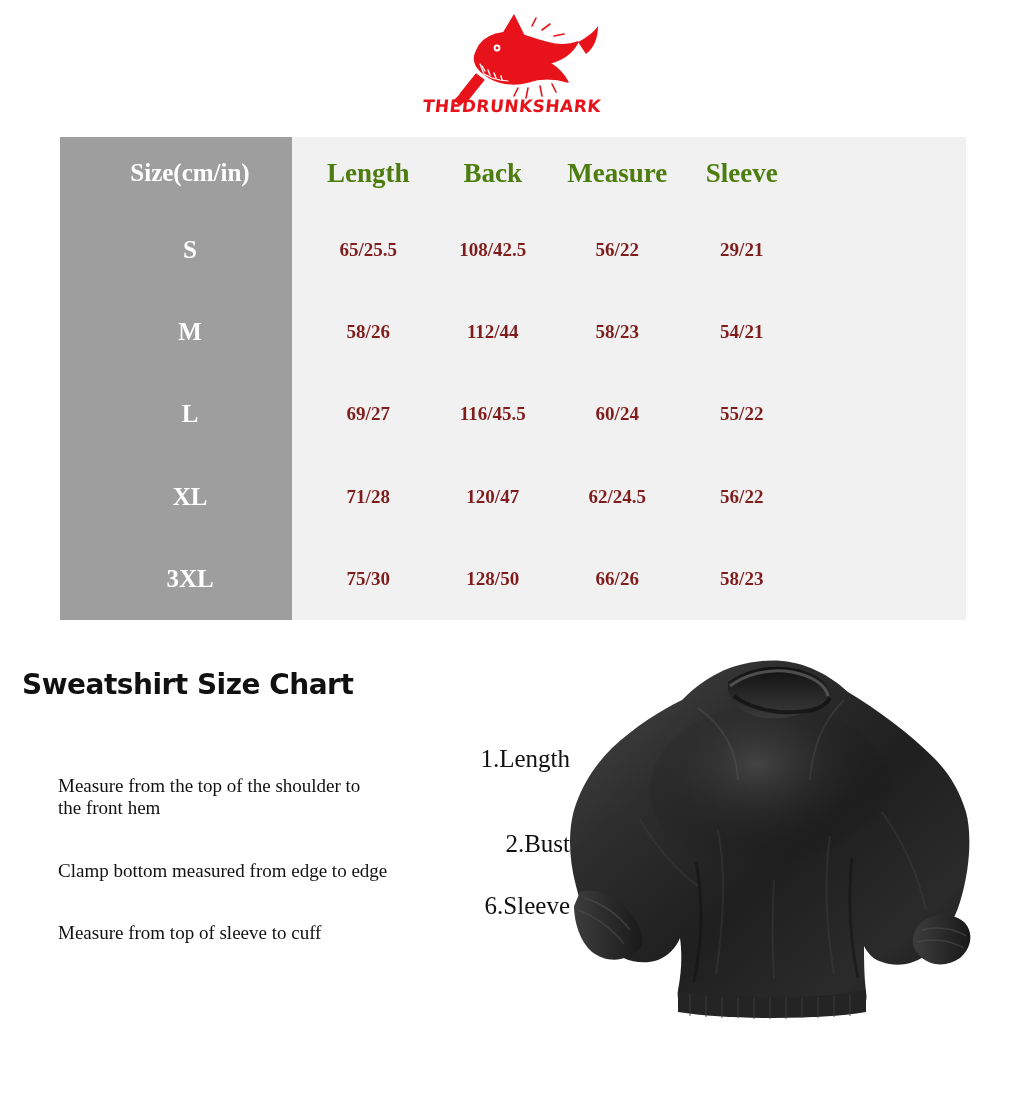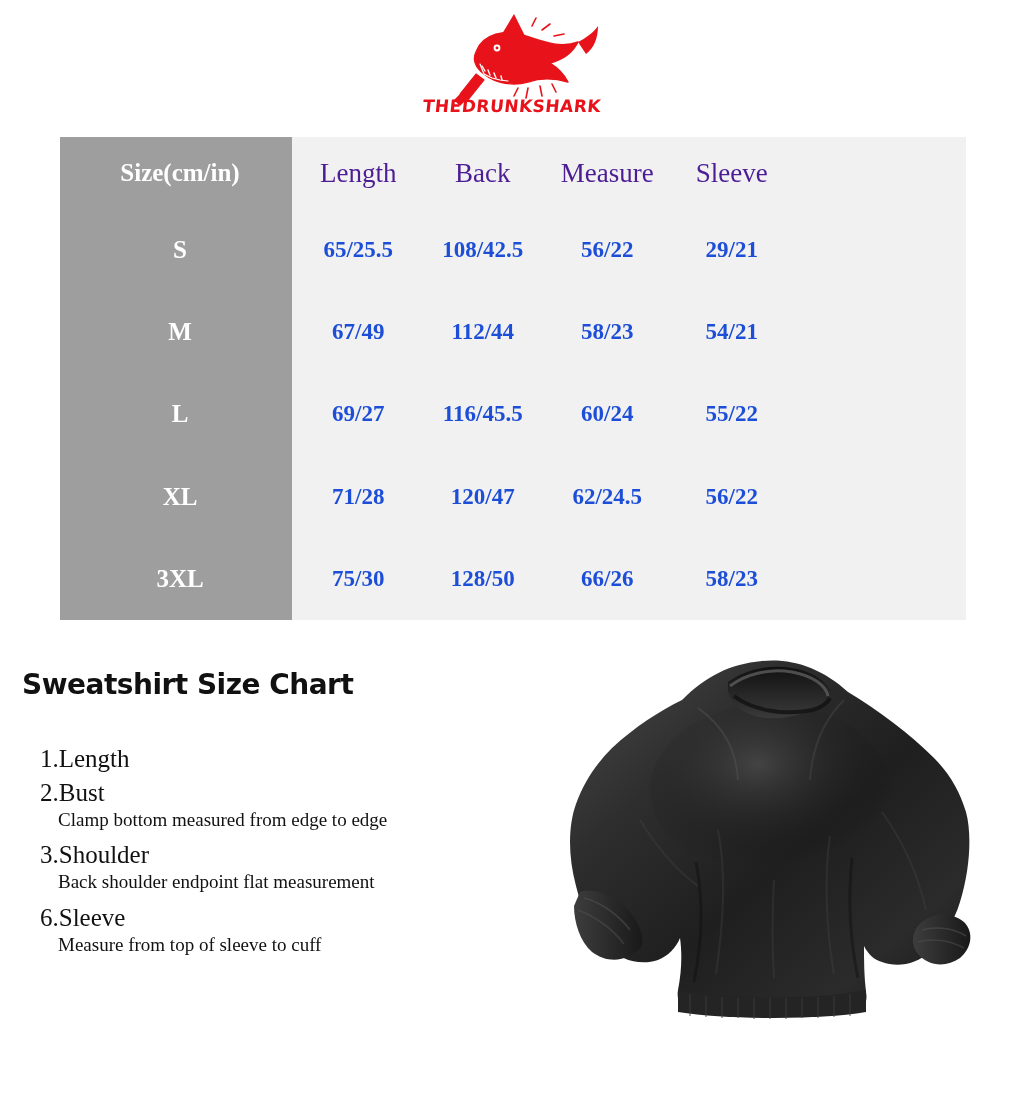--- a/index.html
+++ b/index.html
@@ -64,48 +64,48 @@
   }
   .col-rest {
     flex: 1 1 auto;
   }
   table {
     border-collapse: collapse;
     width: 100%;
     height: 100%;
     table-layout: fixed;
   }
-  .tbl-main { position: absolute; left: 4px; top: 0; width: 730px; height: 483px; }
+  .tbl-main { position: absolute; left: 14px; top: 0; width: 730px; height: 483px; }
   .tbl-main th, .tbl-main td {
     text-align: center;
     vertical-align: middle;
     padding: 0;
     border: none;
   }
   .hdr-size {
     width: 232px;
     color: #ffffff;
     font-size: 25px;
     font-weight: bold;
     font-family: "Liberation Serif", serif;
   }
   .hdr-col {
-    color: #4c1d95;
+    color: #4d7c0f;
     font-size: 27px;
-    font-weight: normal;
+    font-weight: bold;
     font-family: "Liberation Serif", serif;
   }
   .cell-size {
     color: #ffffff;
     font-size: 25px;
     font-weight: bold;
   }
   .cell-val {
-    color: #1d4ed8;
-    font-size: 23px;
+    color: #7f1d1d;
+    font-size: 19px;
     font-weight: bold;
   }
   tr.row-h { height: 72px; }
   tr.row-d { height: 72px; }
 
   
   .title {
     position: absolute;
     left: 22px;
     top: 668px;
@@ -119,20 +119,21 @@
     position: absolute;
     left: 40px;
     top: 745px;
     width: 530px;
   }
   .note-h {
     font-family: "Liberation Serif", serif;
     font-size: 25px;
     color: #111111;
     margin: 0 0 2px 0;
+    text-align: right;
   }
   .note-b {
     font-family: "Liberation Serif", serif;
     font-size: 19px;
     color: #111111;
     line-height: 1.18;
     margin: 0 0 10px 18px;
     max-width: 330px;
   }
   .note-b.wide { max-width: 470px; }
@@ -197,21 +198,21 @@
       <tbody>
         <tr class="row-d">
           <td class="cell-size">S</td>
           <td class="cell-val">65/25.5</td>
           <td class="cell-val">108/42.5</td>
           <td class="cell-val">56/22</td>
           <td class="cell-val">29/21</td>
         </tr>
         <tr class="row-d">
           <td class="cell-size">M</td>
-          <td class="cell-val">67/49</td>
+          <td class="cell-val">58/26</td>
           <td class="cell-val">112/44</td>
           <td class="cell-val">58/23</td>
           <td class="cell-val">54/21</td>
         </tr>
         <tr class="row-d">
           <td class="cell-size">L</td>
           <td class="cell-val">69/27</td>
           <td class="cell-val">116/45.5</td>
           <td class="cell-val">60/24</td>
           <td class="cell-val">55/22</td>
@@ -232,28 +233,25 @@
         </tr>
       </tbody>
     </table>
   </div>
 
   <div class="title">Sweatshirt Size Chart</div>
 
   <div class="notes">
     <div class="note-blk">
       <div class="note-h">1.Length</div>
+      <div class="note-b">Measure from the top of the shoulder to the front hem</div>
     </div>
     <div class="note-blk">
       <div class="note-h">2.Bust</div>
       <div class="note-b">Clamp bottom measured from edge to edge</div>
-    </div>
-    <div class="note-blk">
-      <div class="note-h">3.Shoulder</div>
-      <div class="note-b wide">Back shoulder endpoint flat measurement</div>
     </div>
     <div class="note-blk">
       <div class="note-h">6.Sleeve</div>
       <div class="note-b wide">Measure from top of sleeve to cuff</div>
     </div>
   </div>
 
   <div class="shirt-wrap">
     <svg width="470" height="450" viewBox="0 0 470 450">
       <defs>

